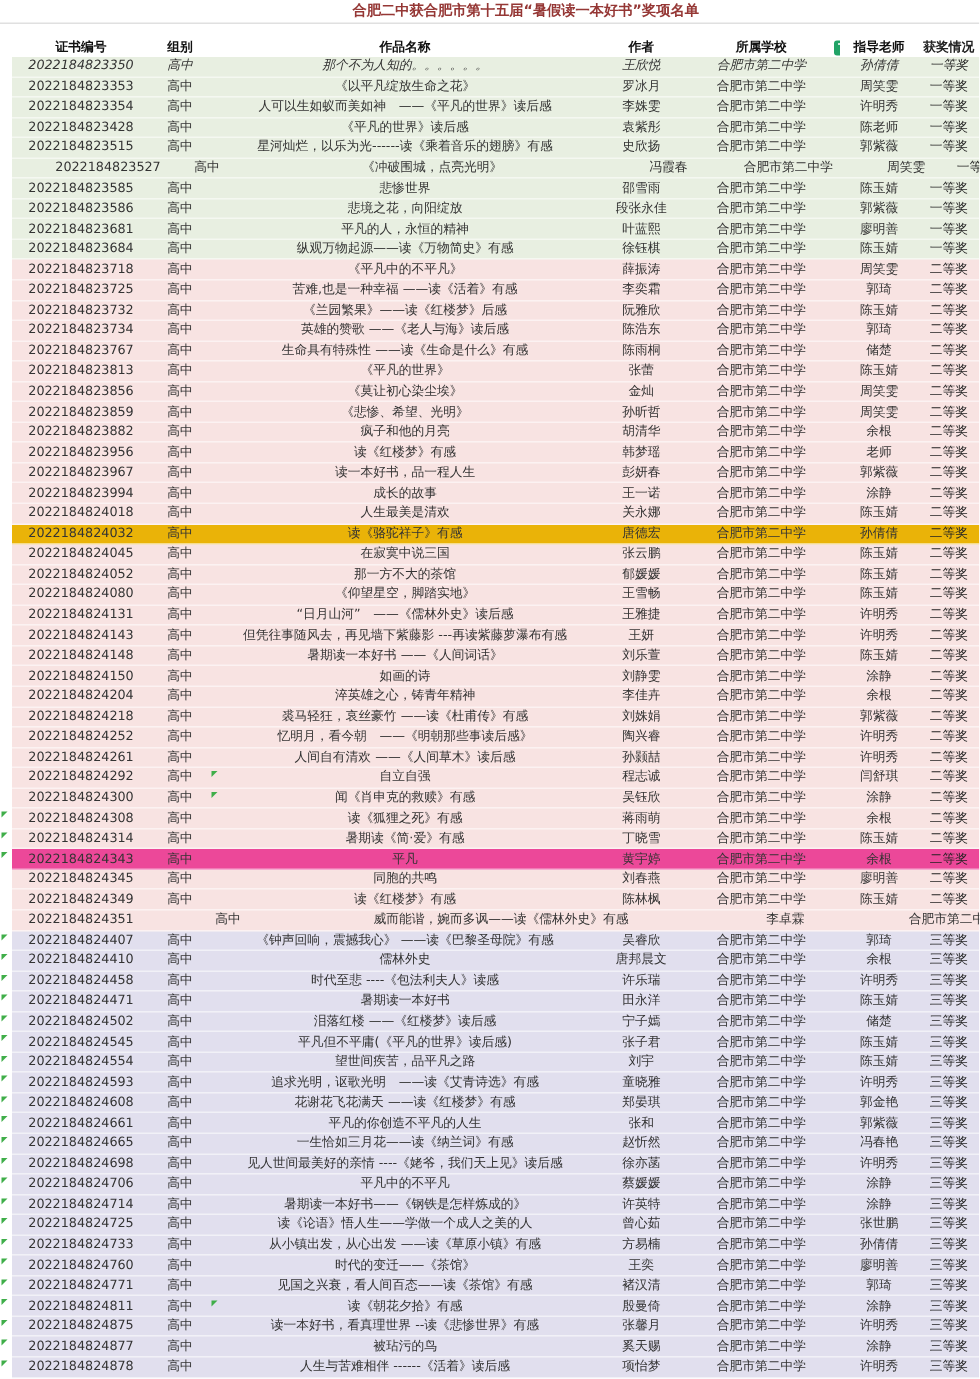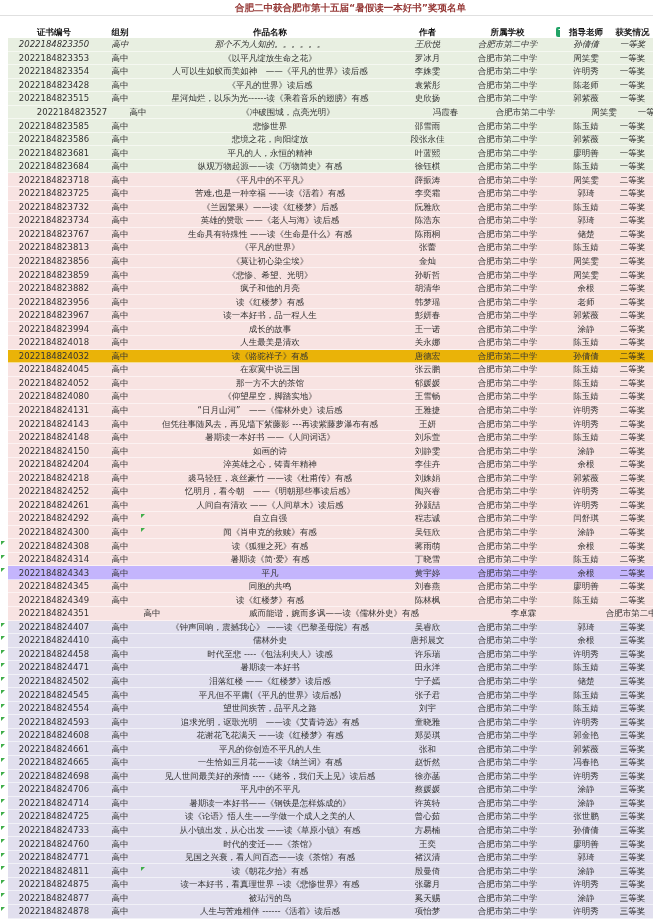--- a/index.html
+++ b/index.html
@@ -563,21 +563,21 @@
           <div class="cell c-author">丁晓雪</div>
           <div class="cell c-school">合肥市第二中学</div>
           <div class="cell c-teacher">陈玉婧</div>
           <div class="cell c-award">二等奖</div>
         </div>
       </div>
       <div class="row">
         <div class="c-mark">
           <span class="lmark" style="border-top-color: rgb(63, 174, 73);"></span>
         </div>
-        <div class="row-body" style="background: #c4b5fd;">
+        <div class="row-body" style="background: #ec4899;">
           <div class="cell c-id">2022184824343</div>
           <div class="cell c-grp">高中</div>
           <div class="cell c-title">平凡</div>
           <div class="cell c-author">黄宇婷</div>
           <div class="cell c-school">合肥市第二中学</div>
           <div class="cell c-teacher">余根</div>
           <div class="cell c-award">二等奖</div>
         </div>
       </div>
       <div class="row">

